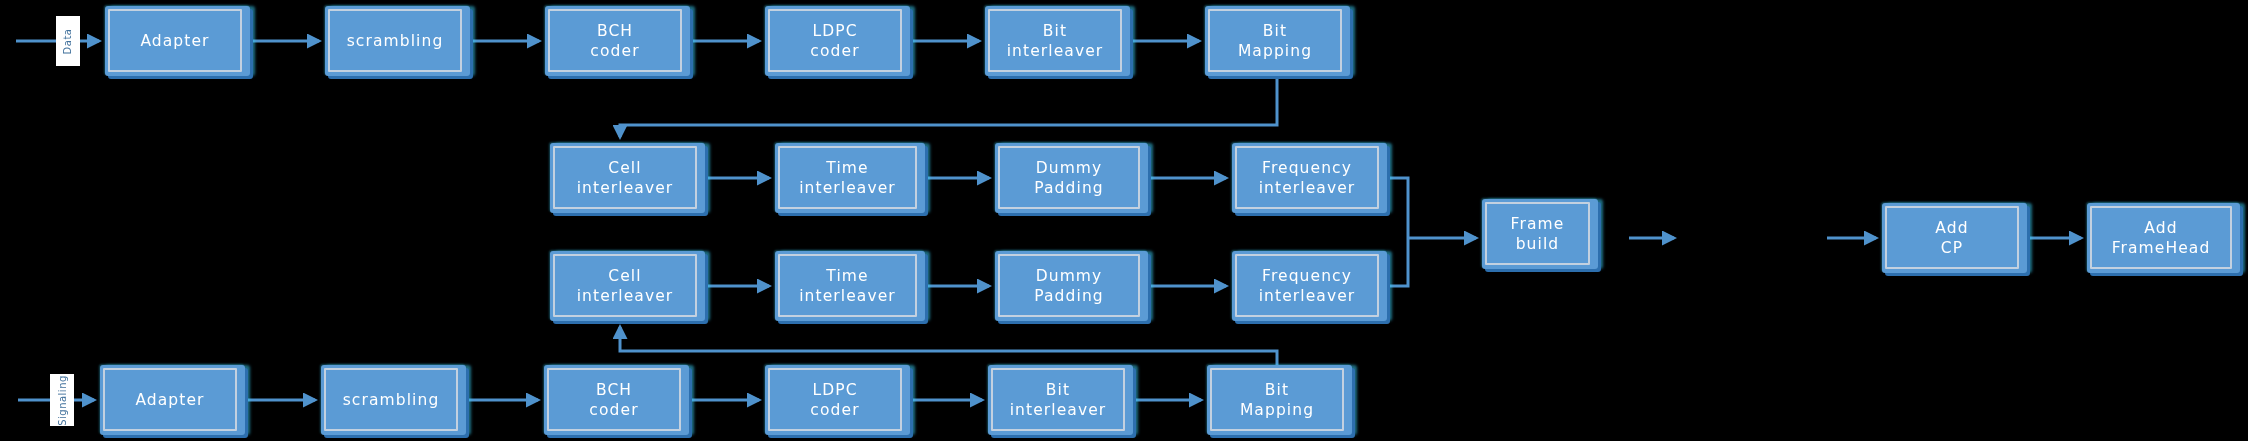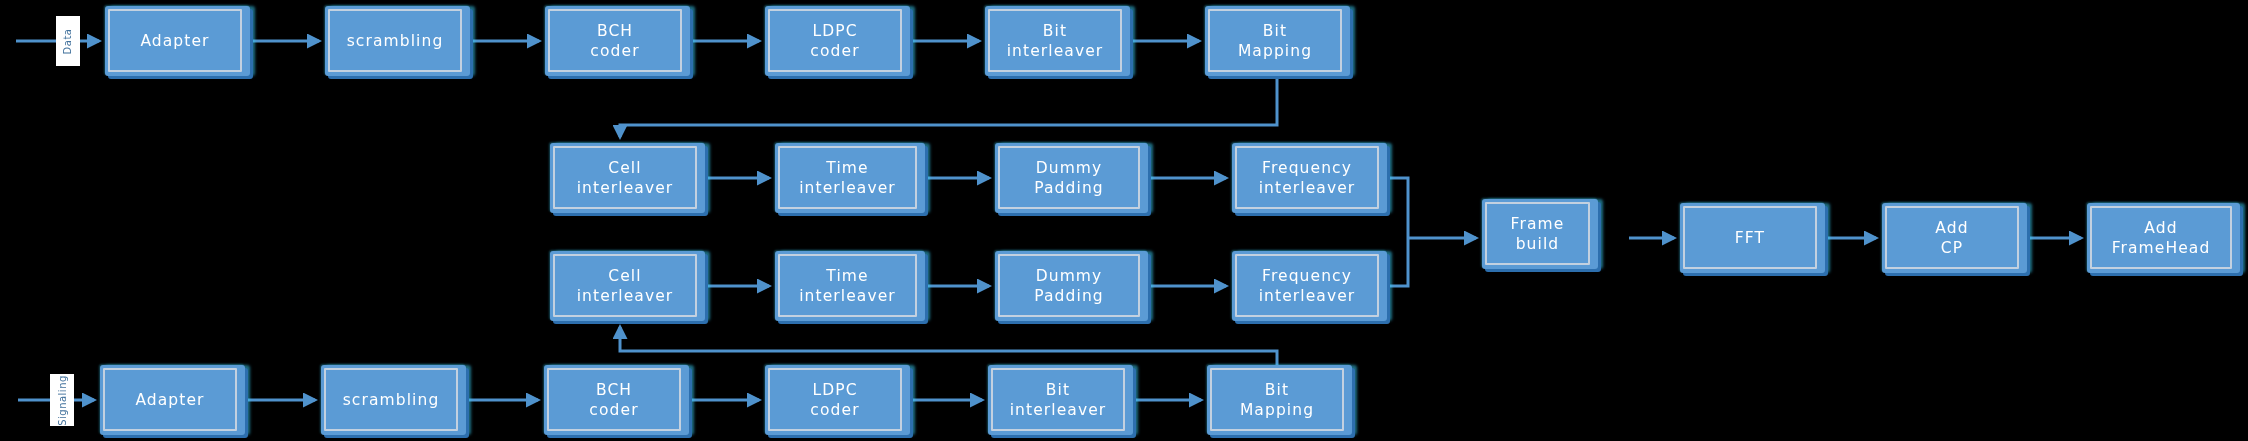--- a/index.html
+++ b/index.html
@@ -160,23 +160,20 @@
     </div>
   <div class="block" style="left:1232px;top:251px;width:155px;height:70px">
     <span class="lbl">Frequency
 interleaver</span>
     </div>
 
   <div class="block" style="left:1482px;top:199px;width:116px;height:70px">
     <span class="lbl">Frame
 build</span>
     </div>
-  <div class="block" style="left:1680px;top:203px;width:145px;height:70px">
-    <span class="lbl">FFT</span>
-    </div>
   <div class="block" style="left:1882px;top:203px;width:145px;height:70px">
     <span class="lbl">Add
 CP</span>
     </div>
   <div class="block" style="left:2087px;top:203px;width:153px;height:70px">
     <span class="lbl">Add
 FrameHead</span>
     </div>
 
   <div class="block" style="left:100px;top:365px;width:145px;height:70px">

